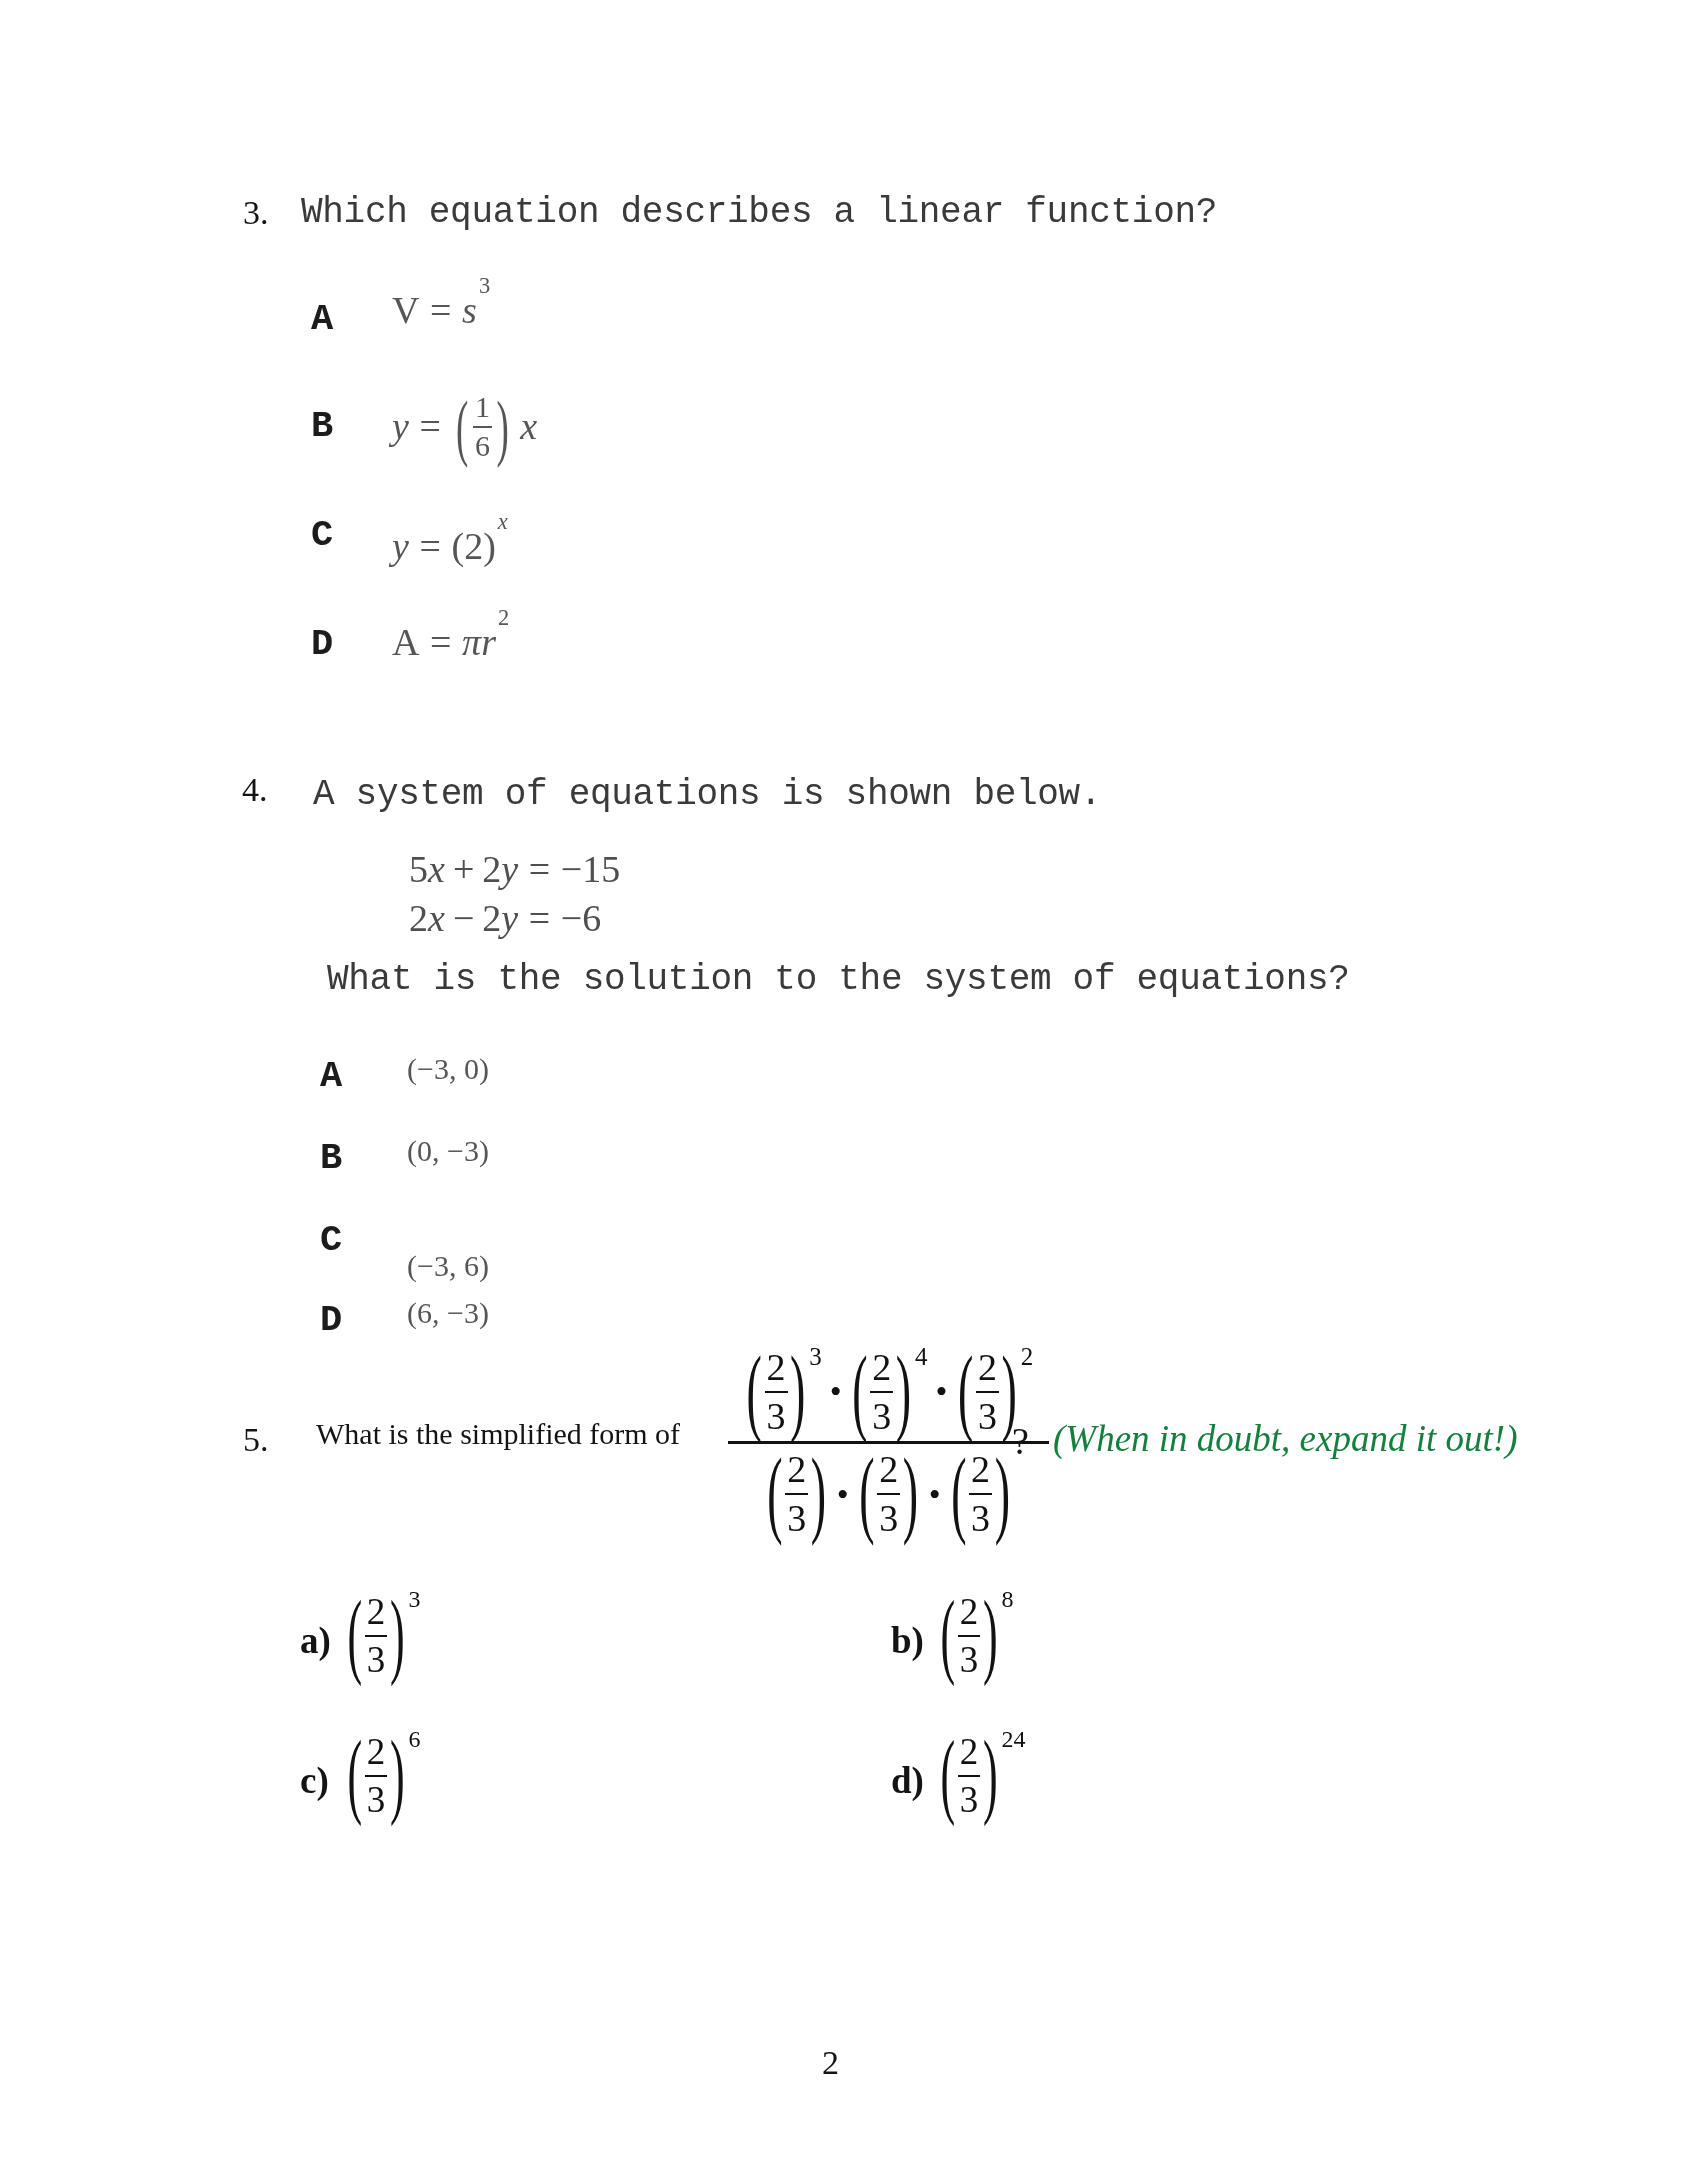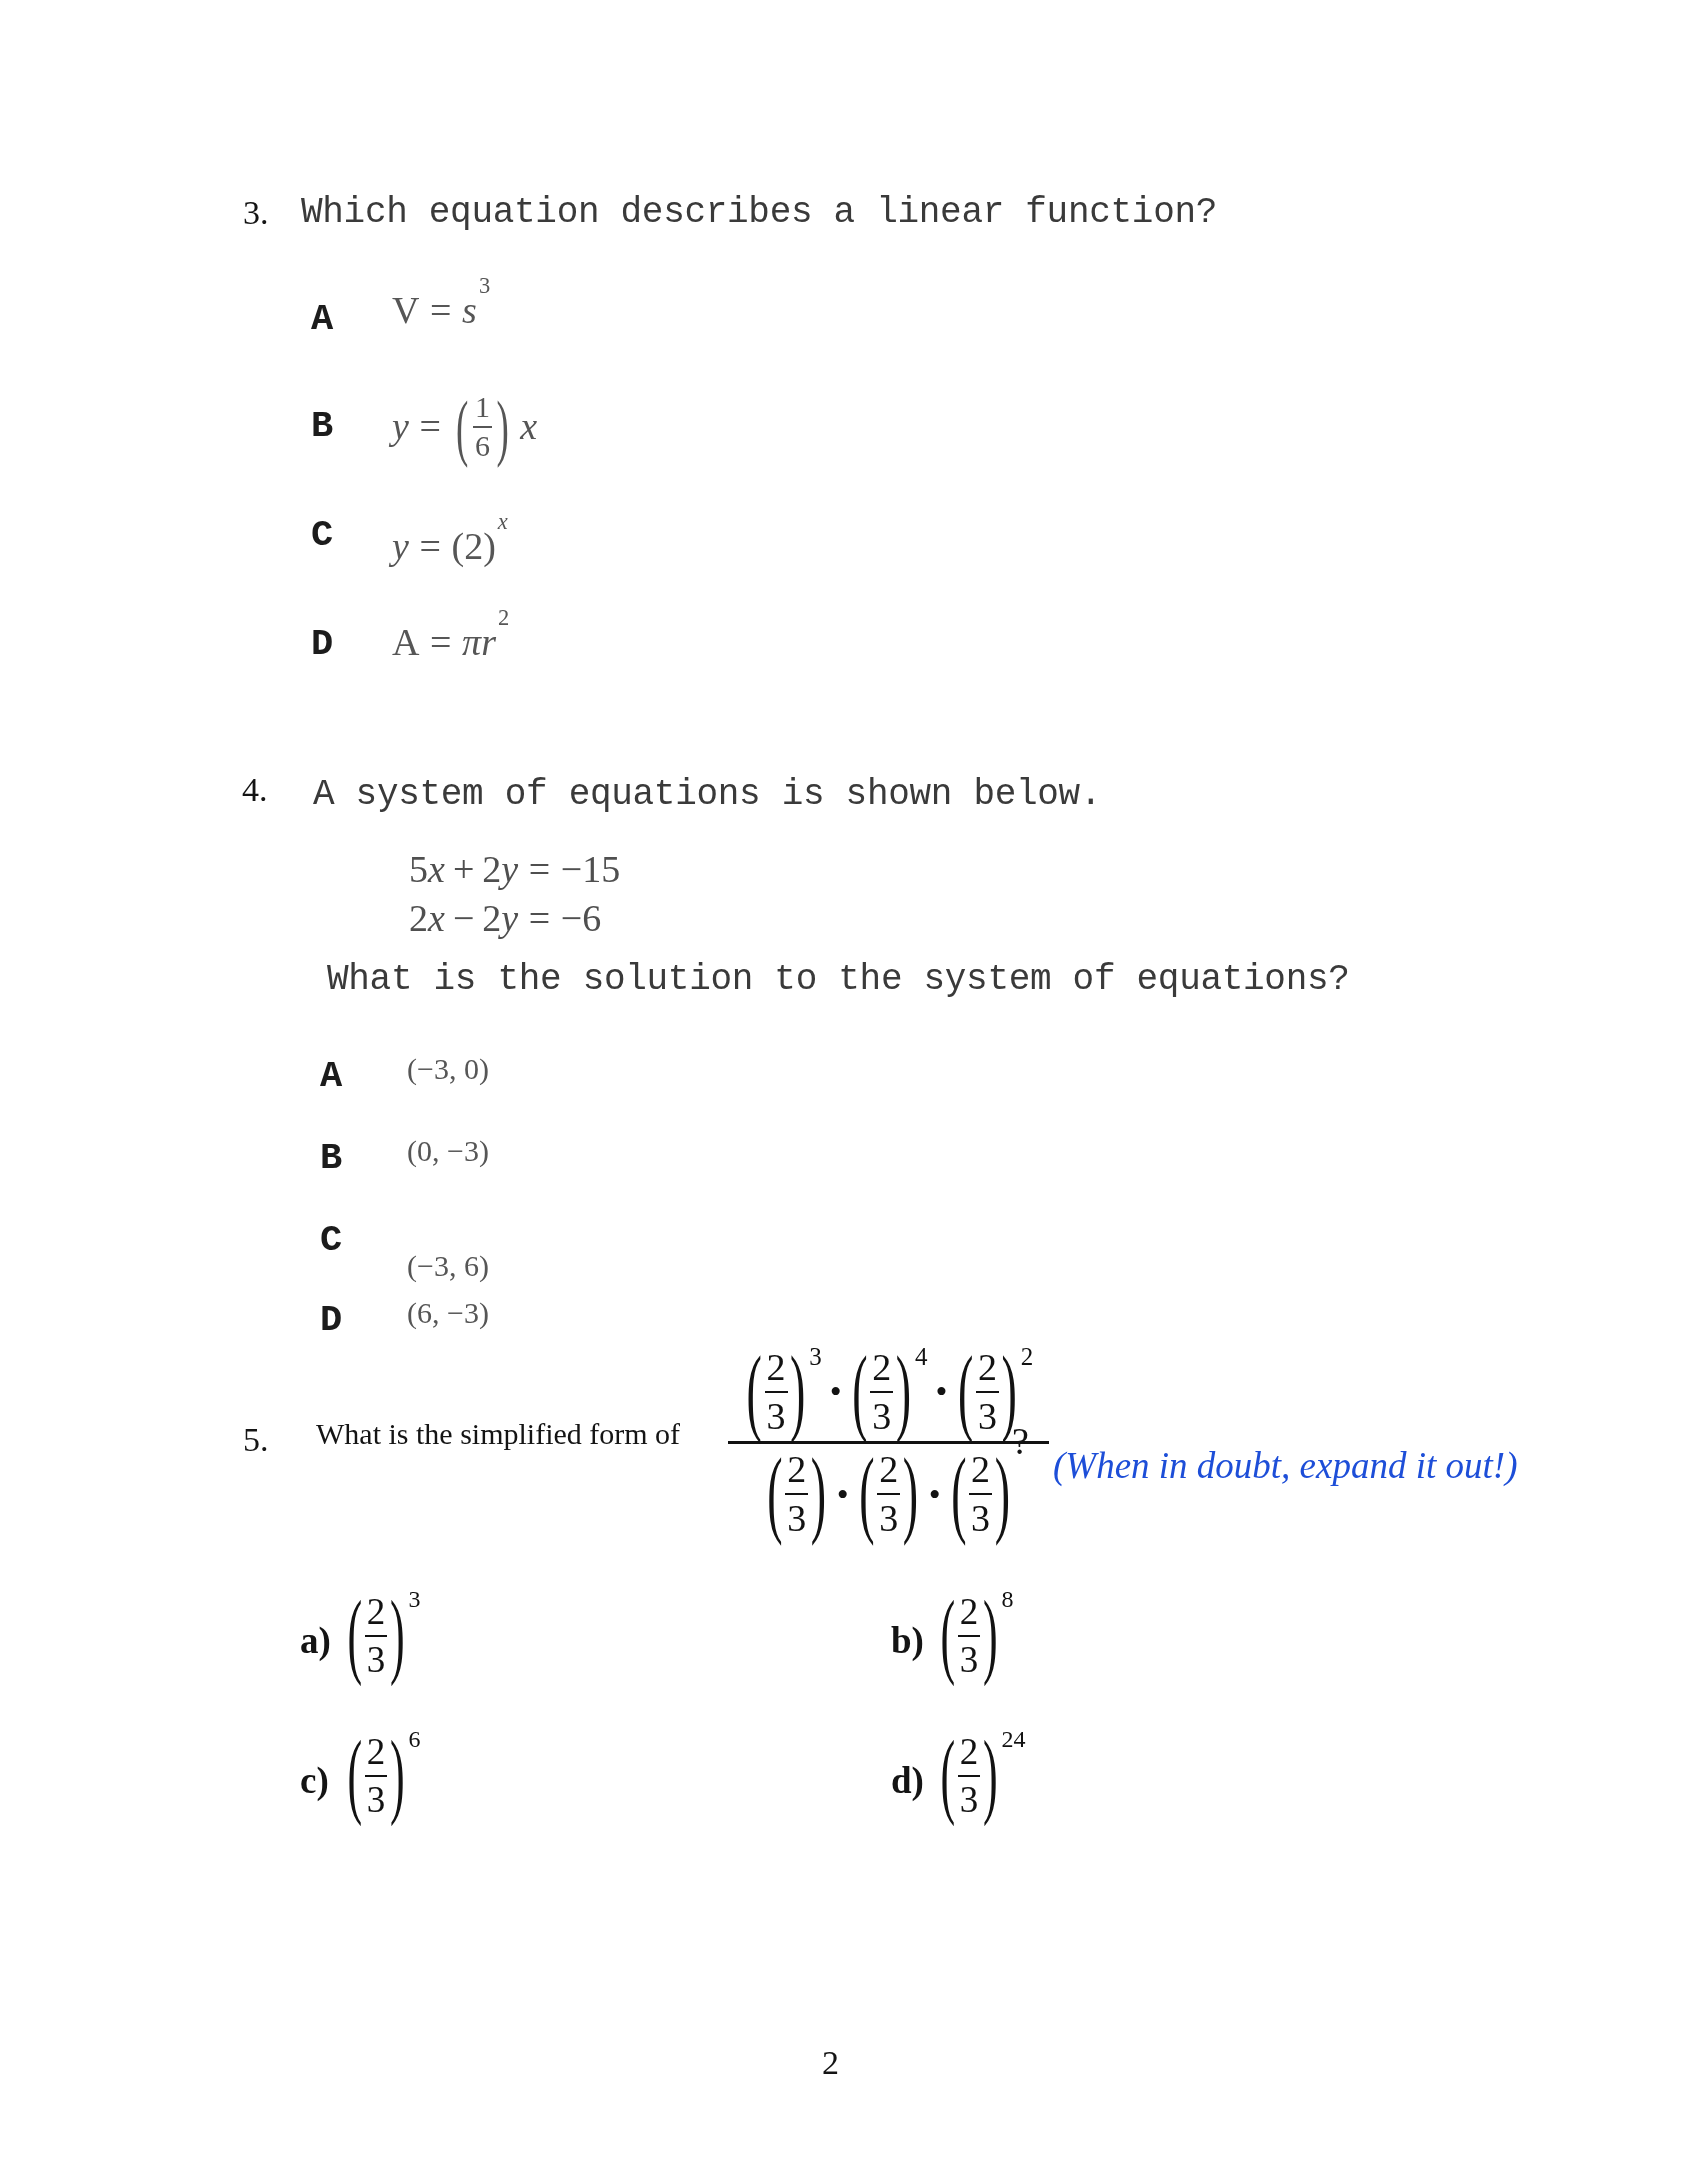--- a/index.html
+++ b/index.html
@@ -44,21 +44,21 @@
   .pexp{font-size:25px;align-self:flex-start;margin-top:-5.3px;margin-left:1.3px;font-style:normal;}
   .bull{font-size:34px;margin:0 8px;}
 
   
   .ofrac .vfrac{font-size:37px;}
   .ofrac .paren{font-size:44px;transform:scaleY(2.15);margin:0 2.6px;}
   .ofrac .pexp{font-size:24px;margin-top:-6.6px;}
   .ofrac{color:#121212;}
 
   .qmark{font-size:38px;color:#141414;}
-  .hint{font-size:37px;color:#1d4ed8;font-style:italic;margin-top:27px;}
+  .hint{font-size:37px;color:#15803d;font-style:italic;}
   .pagenum{font-size:34px;color:#141414;}
 </style>
 </head>
 <body>
 
 <div class="page">
 
   <section>
     <span class="abs serif qnum" style="left:243px;top:193px;">3.</span>
     <span class="abs sans qprompt" style="left:301px;top:192px;">Which equation describes a linear function?</span>

